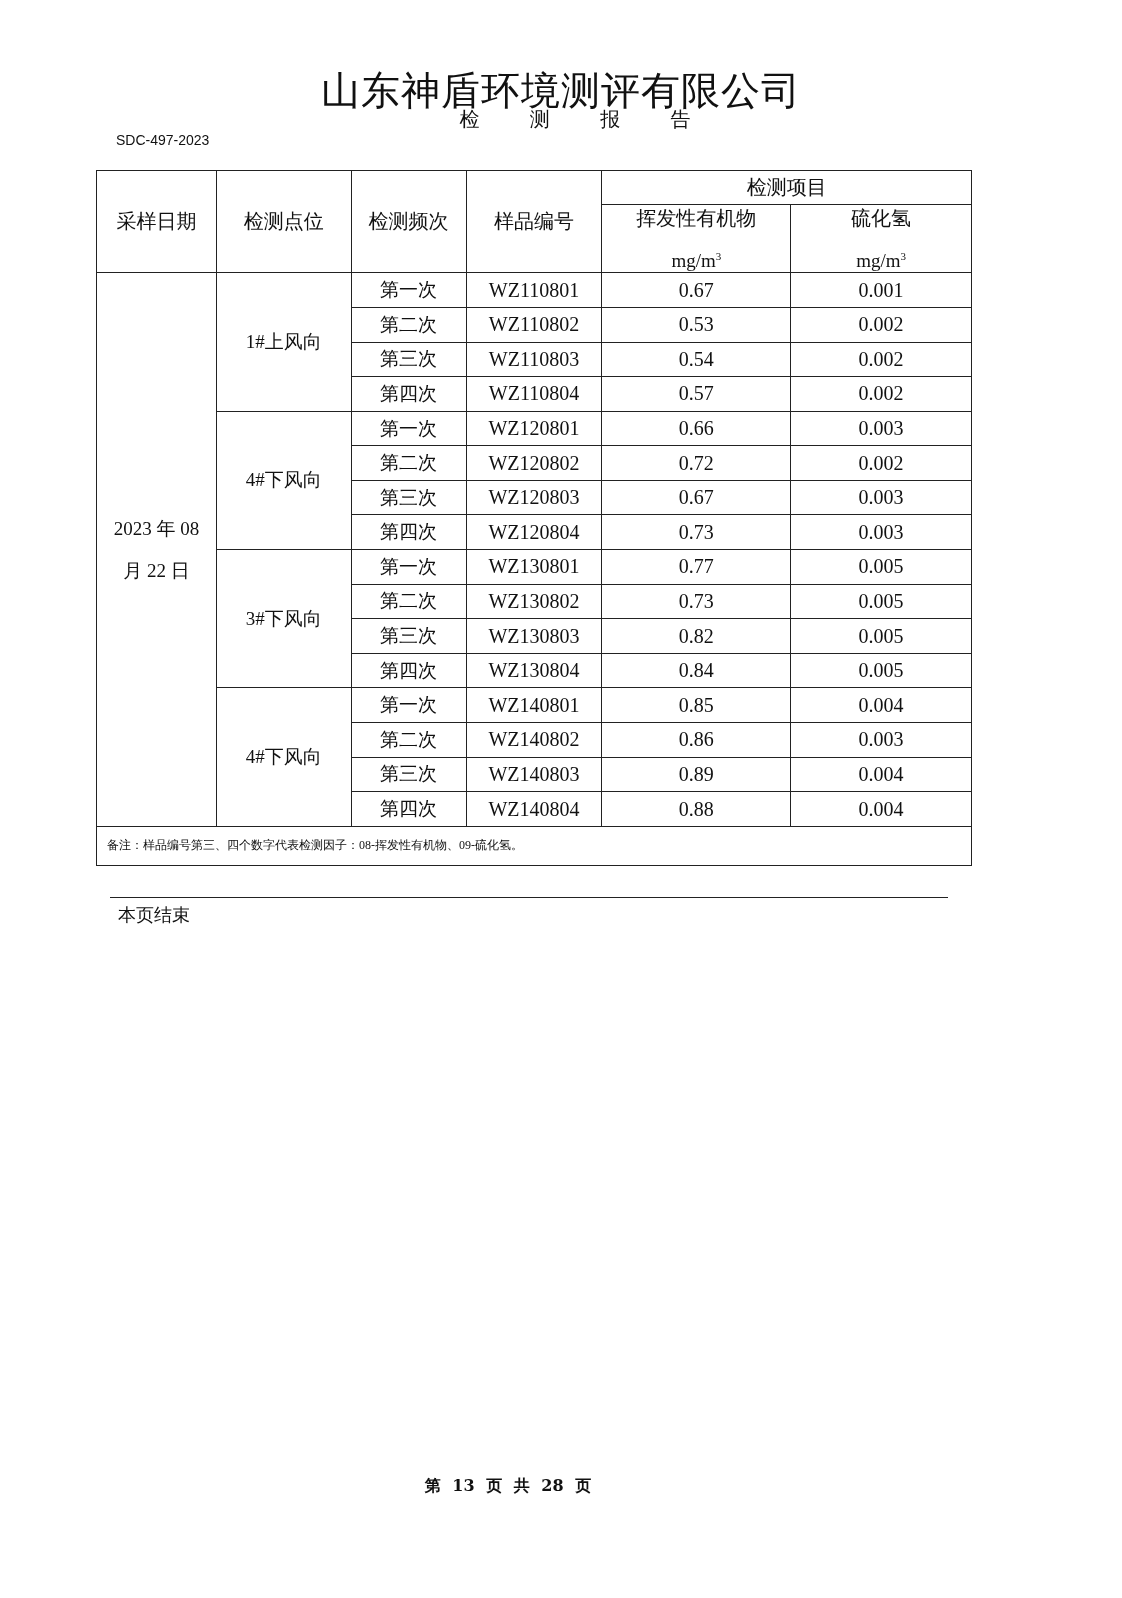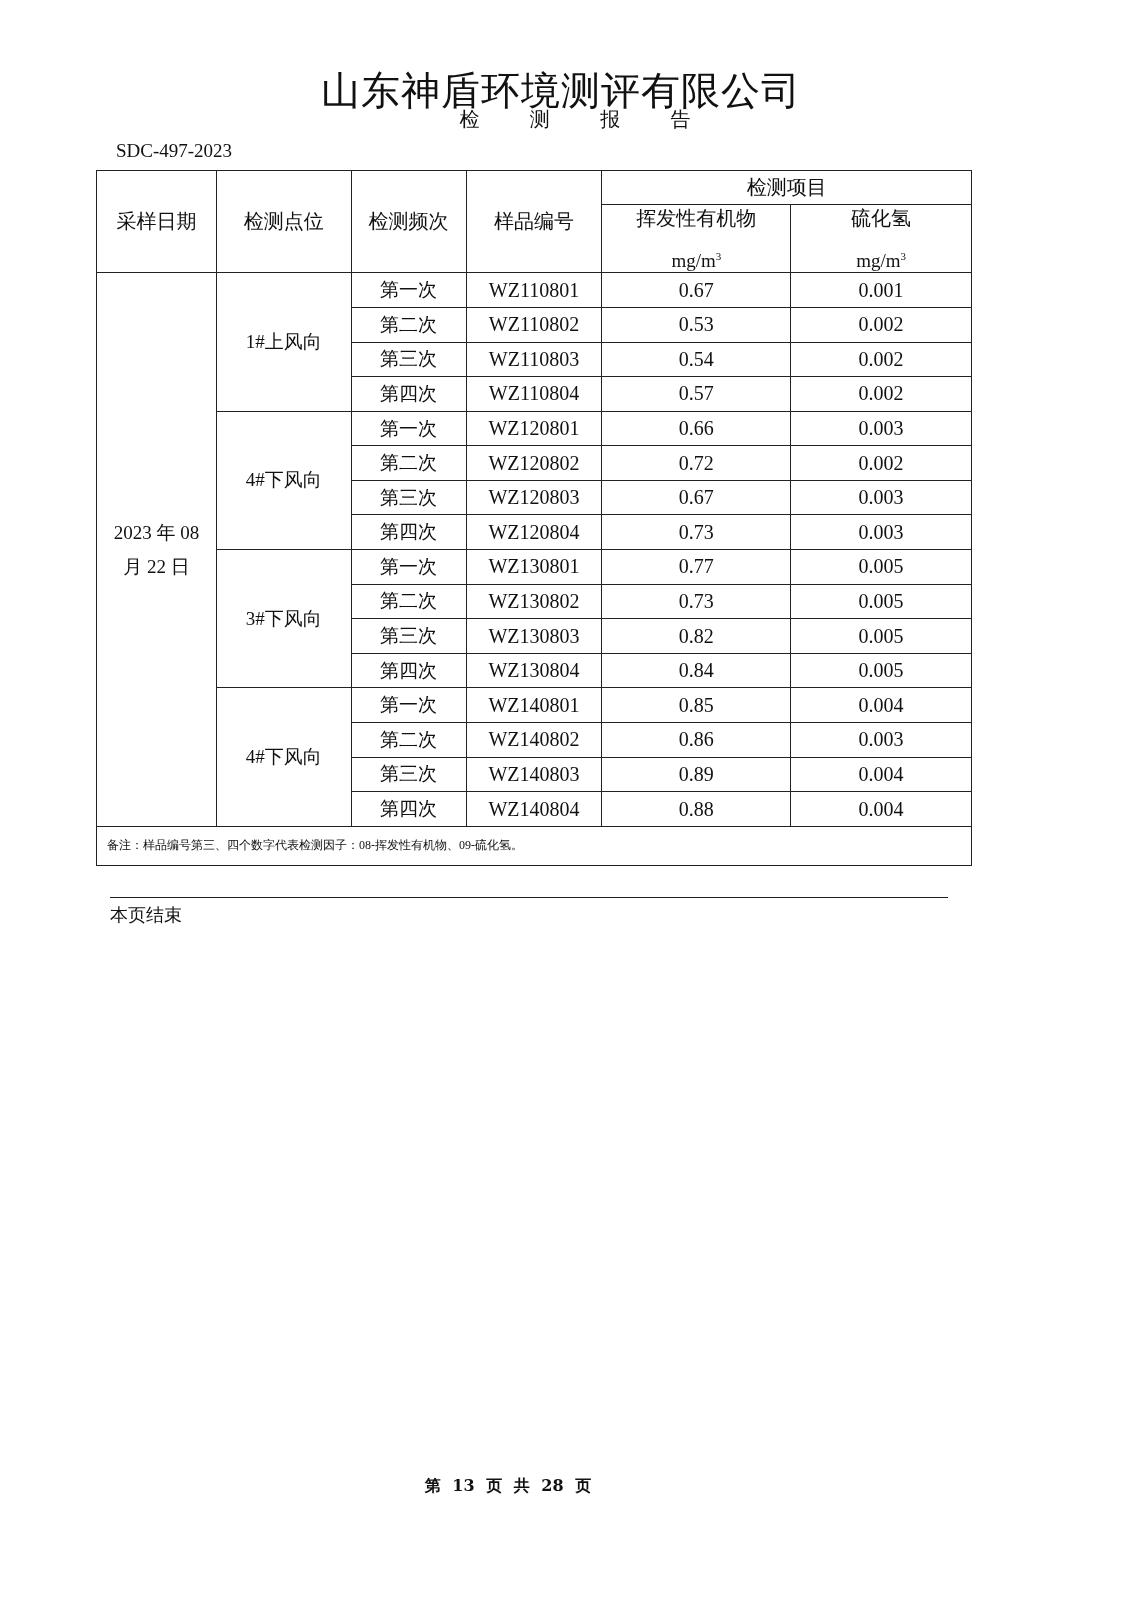--- a/index.html
+++ b/index.html
@@ -1,31 +1,31 @@
 <!DOCTYPE html>
 <html><head>
 <meta charset="utf-8">
 <style>
   html, body { margin: 0; padding: 0; background: #ffffff; }
   body { width: 1122px; height: 1598px; position: relative; font-family: "DejaVu Serif", "Liberation Serif", serif; color: #111; overflow: hidden; }
   .company { position: absolute; top: 64px; left: 0; width: 1122px; text-align: center; font-family: "DejaVu Sans", sans-serif; font-size: 39px; letter-spacing: 1px; }
   .subtitle { position: absolute; top: 106px; left: 14px; width: 1122px; text-align: center; font-size: 20px; letter-spacing: 22px; padding-left: 22px; box-sizing: border-box; }
-  .report-no { position: absolute; top: 140px; left: 116px; font-family: Liberation Serif, serif; font-size: 19px; }
+  .report-no { position: absolute; top: 132px; left: 116px; font-family: Liberation Sans, sans-serif; font-size: 14px; }
   table.data { position: absolute; top: 170px; left: 96px; width: 876px; border-collapse: collapse; font-size: 20px; }
   table.data td, table.data th { border: 1.5px solid #222; text-align: center; vertical-align: middle; font-weight: normal; padding: 0; }
   table.data th { font-family: "DejaVu Sans", sans-serif; }
   .hdr-top { height: 34px; }
   .hdr-bot { height: 58px; }
   .unit { display: block; font-family: "Liberation Serif", serif; font-size: 19px; margin-top: 18px; }
   .unit sup { font-size: 11px; }
   table.data tbody td { height: 33.6px; font-family: "Liberation Serif", serif; }
   td.cn { font-family: "DejaVu Sans", sans-serif; font-size: 19px; margin-top: 48px; }
   td.note { text-align: left !important; padding-left: 10px !important; height: 38px !important; font-family: "DejaVu Sans", sans-serif; font-size: 12px; }
   .end-line { position: absolute; top: 897px; left: 110px; width: 838px; border-top: 1.5px solid #222; }
-  .end-text { position: absolute; top: 903px; left: 110px; font-family: Liberation Mono, monospace; font-size: 18px; }
+  .end-text { position: absolute; top: 903px; left: 118px; font-family: Liberation Mono, monospace; font-size: 18px; }
   .page-no { position: absolute; top: 1476px; left: 0; width: 1016px; text-align: center; font-size: 16px; font-weight: bold; word-spacing: 6px; }
 </style>
 </head>
 <body>
 
 <div class="company">山东神盾环境测评有限公司</div>
 <div class="subtitle">检 测 报 告</div>
 <div class="report-no">SDC-497-2023</div>
 
 <table class="data">
@@ -51,21 +51,21 @@
         <span class="unit"><span>mg/m</span><sup>3</sup></span>
       </th>
       <th>
         <span>硫化氢</span>
         <span class="unit"><span>mg/m</span><sup>3</sup></span>
       </th>
     </tr>
   </thead>
   <tbody id="tbody">
       <tr>
-        <td class="cn" rowspan="16" style="padding:0 6px;line-height:34px">2023 年 08 月 22 日</td>
+        <td class="cn" rowspan="16" style="padding:0 6px;line-height:42px">2023 年 08 月 22 日</td>
         <td class="cn" rowspan="4">1#上风向</td>
         <td class="cn">第一次</td>
         <td>WZ110801</td>
         <td>0.67</td>
         <td>0.001</td>
       </tr>
       <tr>
         <td class="cn">第二次</td>
         <td>WZ110802</td>
         <td>0.53</td>

